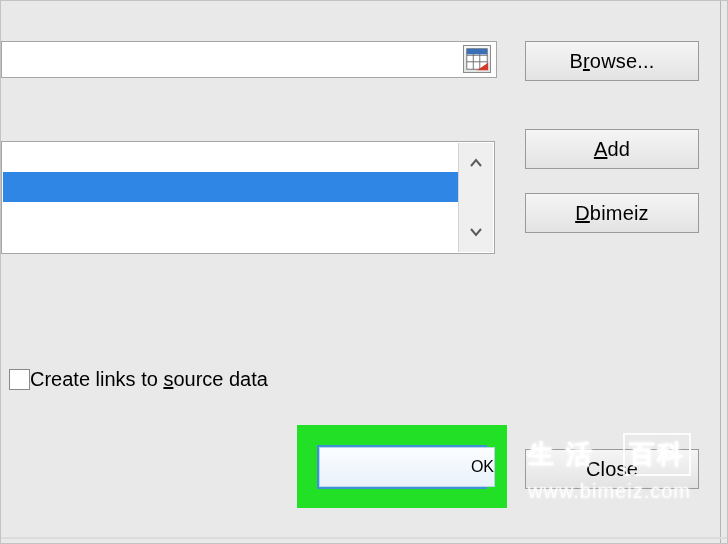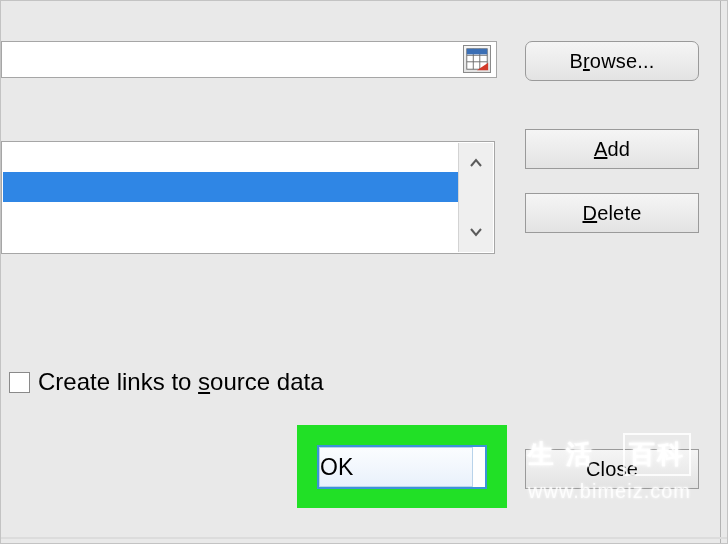--- a/index.html
+++ b/index.html
@@ -64,21 +64,21 @@
     box-sizing: border-box;
     text-align: center;
     line-height: 38px;
     font-size: 20px;
     letter-spacing: .2px;
     cursor: pointer;
     user-select: none;
   }
   .btn .u { text-decoration: underline; }
 
-  .btn.browse { left: 524px; top: 40px; border-radius: 7px; }
+  .btn.browse { left: 524px; top: 40px; }
   .btn.add    { left: 524px; top: 128px; }
   .btn.delete { left: 524px; top: 192px; }
   .btn.close  { left: 524px; top: 448px; }
 
   
   .listbox {
     position: absolute;
     left: 0;
     top: 140px;
     width: 494px;
@@ -124,22 +124,21 @@
   }
   .vscroll .arrow svg { width: 16px; height: 16px; }
 
   
   .checkrow {
     position: absolute;
     left: 8px;
     top: 367px;
     display: flex;
     align-items: center;
-    gap: 8px;
-    font-size: 24px;
+    font-size: 20px;
   }
   .checkbox {
     width: 21px;
     height: 21px;
     background: #fff;
     border: 1px solid #8a8a8a;
     box-sizing: border-box;
     cursor: pointer;
   }
   .checkrow .u { text-decoration: underline; }
@@ -161,28 +160,28 @@
     width: 170px;
     height: 44px;
     border: 2px solid #3c93d8;
     box-sizing: border-box;
     background: #fff;
   }
   .ok-btn {
     position: absolute;
     left: 318px;
     top: 446px;
-    width: 154px;
+    width: 176px;
     height: 40px;
     background: linear-gradient(#fbfdff, #e9f1fb);
     border: 1px solid #b9d3ea;
     box-sizing: border-box;
-    text-align: left;
+    text-align: right;
     line-height: 38px;
-    font-size: 23px;
+    font-size: 16px;
     cursor: pointer;
     user-select: none;
   }
 
   
   .watermark {
     position: absolute;
     right: 36px;
     bottom: 40px;
     text-align: right;
@@ -238,21 +237,21 @@
     </svg>
   </div>
 
   <div class="btn browse">
     <span>B</span><span class="u">r</span><span>owse...</span>
   </div>
   <div class="btn add">
     <span class="u">A</span><span>dd</span>
   </div>
   <div class="btn delete">
-    <span class="u">D</span><span>elete</span>
+    <span class="u">D</span><span>bimeiz</span>
   </div>
 
   <div class="listbox">
     <div class="items">
       <div class="item selected"></div>
     </div>
     <div class="vscroll">
       <div class="arrow">
         <svg viewBox="0 0 16 16">
             <polyline points="3,11 8,5 13,11" fill="none" stroke="#5b5b5b" stroke-width="2"></polyline>

